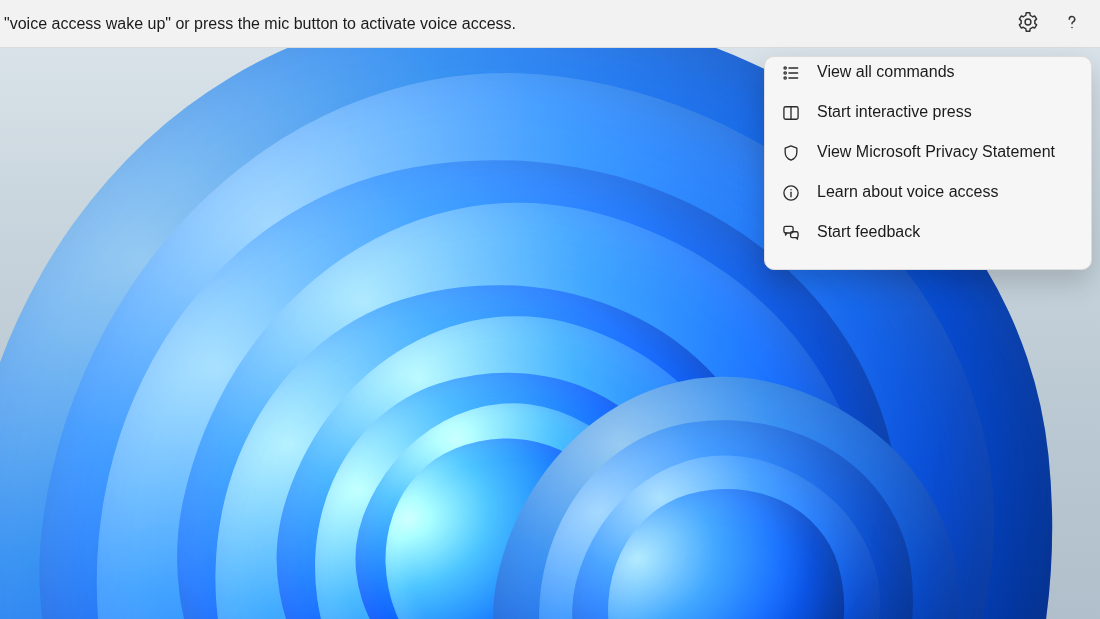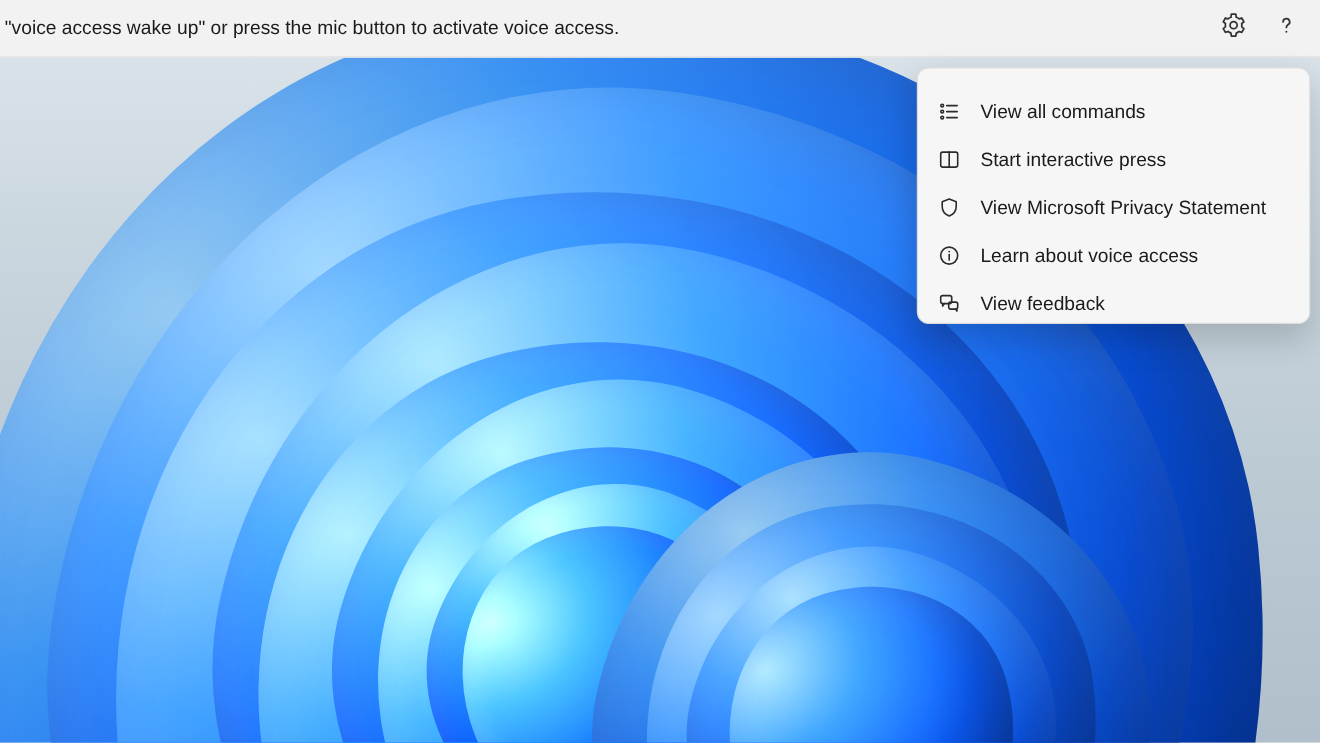--- a/index.html
+++ b/index.html
@@ -82,21 +82,21 @@
       top: 56px; right: 8px;
       width: 328px;
       background: #f6f6f6;
       border: 1px solid #dcdcdc;
       border-radius: 10px;
       box-shadow: 0 12px 28px rgba(0,0,0,.18);
       padding: 6px 4px;
       z-index: 20;
     }
     .menu-item {
-      display: flex; align-items: flex-end;
+      display: flex; align-items: flex-start;
       gap: 16px;
       height: 40px;
       padding: 0 12px;
       font-size: 16px;
       color: #1b1b1b;
       border-radius: 6px;
       cursor: pointer;
     }
     .menu-item .mi-icon { width: 20px; height: 20px; display: flex; align-items: center; justify-content: center; color: #2b2b2b; flex: 0 0 20px; }
     .menu-item .mi-icon svg { width: 20px; height: 20px; }
@@ -190,15 +190,15 @@
   </div>
   <div class="menu-item">
     <span class="mi-icon">
       <svg viewBox="0 0 24 24" fill="none" stroke="currentColor" stroke-width="1.6" stroke-linecap="round" stroke-linejoin="round">
         <rect x="3.5" y="4" width="11" height="8" rx="2"></rect>
         <path d="M7 12l-1.5 2.5V12"></path>
         <rect x="11.5" y="10.5" width="9" height="7" rx="2"></rect>
         <path d="M18.5 17.5l1.2 2V17.5"></path>
       </svg>
     </span>
-    <span class="mi-label">View feedback</span>
+    <span class="mi-label">Start feedback</span>
   </div>
 </div>
 
 </body></html>

